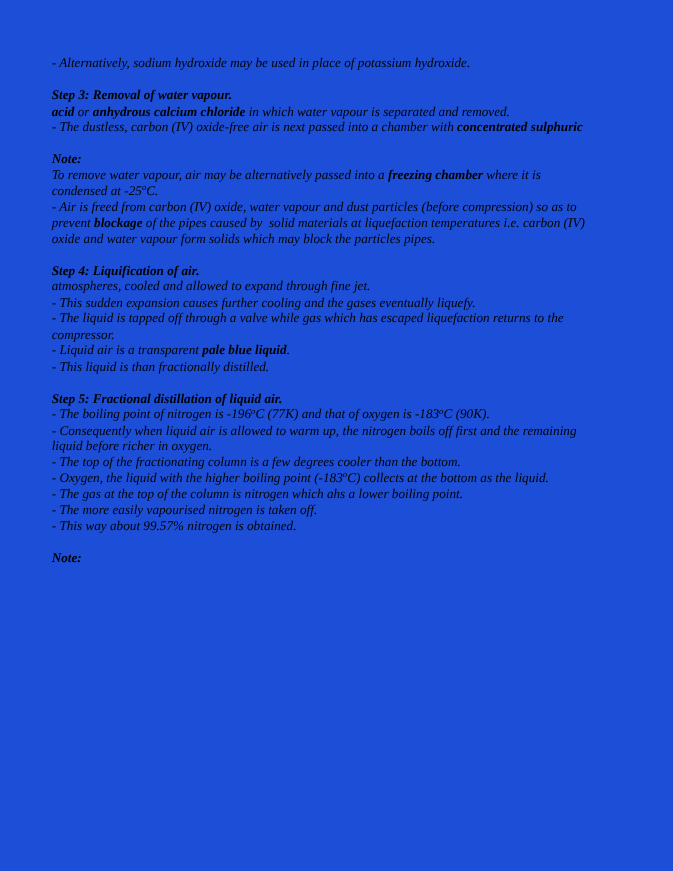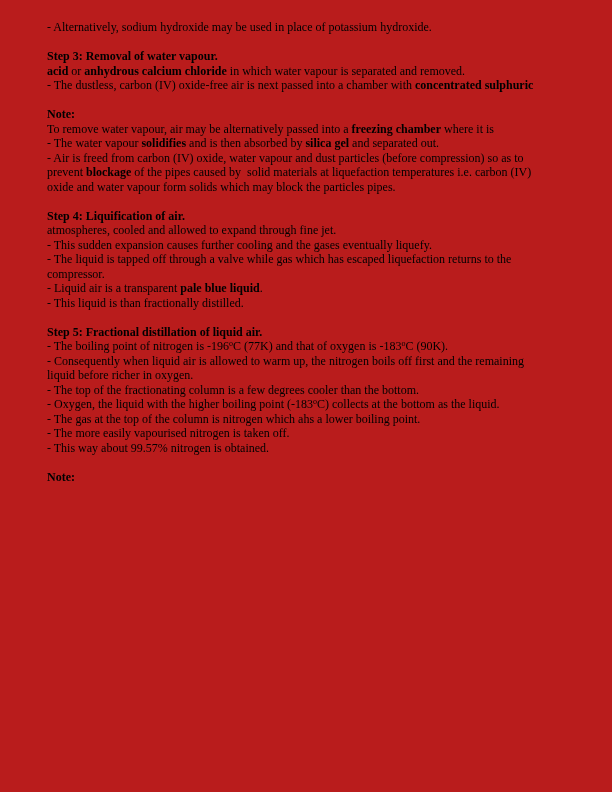--- a/index.html
+++ b/index.html
@@ -4,28 +4,29 @@
 <style>
   html, body {
     margin: 0;
     padding: 0;
     background: #ffffff;
   }
   .page {
     position: relative;
     width: 612px;
     height: 792px;
-    background: #b91c1c;
+    background: #1d4ed8;
     box-sizing: border-box;
-    padding: 20px 34px 0 47px;
+    padding: 50px 34px 0 47px;
     color: #000000;
     font-family: "Liberation Serif", "DejaVu Serif", serif;
     font-size: 12px;
     line-height: 14.5px;
     overflow: hidden;
+    font-style: italic;
   }
   .doc .line {
     white-space: pre-wrap;
     min-height: 14.5px;
   }
   .doc .b { font-weight: bold; }
   .doc .sup {
     font-size: 8px;
     position: relative;
     top: -4px;
@@ -38,21 +39,21 @@
 <div class="page">
   <div id="doc" class="doc">
       <div class="line"><span>- Alternatively, sodium hydroxide may be used in place of potassium hydroxide.</span></div>
       <div class="line">&nbsp;</div>
       <div class="line"><span class="b">Step 3: Removal of water vapour.</span></div>
       <div class="line"><span class="b">acid</span><span> or </span><span class="b">anhydrous calcium chloride</span><span> in which water vapour is separated and removed.</span></div>
       <div class="line"><span>- The dustless, carbon (IV) oxide-free air is next passed into a chamber with </span><span class="b">concentrated sulphuric</span></div>
       <div class="line">&nbsp;</div>
       <div class="line"><span class="b">Note:</span></div>
       <div class="line"><span>To remove water vapour, air may be alternatively passed into a </span><span class="b">freezing chamber</span><span> where it is</span></div>
-      <div class="line"><span>- The water vapour </span><span class="b">solidifies</span><span> and is then absorbed by </span><span class="b">silica gel</span><span> and separated out.</span></div>
+      <div class="line"><span>condensed at -25</span><span class="sup">o</span><span>C.</span></div>
       <div class="line"><span>- Air is freed from carbon (IV) oxide, water vapour and dust particles (before compression) so as to</span></div>
       <div class="line"><span>prevent </span><span class="b">blockage</span><span> of the pipes caused by  solid materials at liquefaction temperatures i.e. carbon (IV)</span></div>
       <div class="line"><span>oxide and water vapour form solids which may block the particles pipes.</span></div>
       <div class="line">&nbsp;</div>
       <div class="line"><span class="b">Step 4: Liquification of air.</span></div>
       <div class="line"><span>atmospheres, cooled and allowed to expand through fine jet.</span></div>
       <div class="line"><span>- This sudden expansion causes further cooling and the gases eventually liquefy.</span></div>
       <div class="line"><span>- The liquid is tapped off through a valve while gas which has escaped liquefaction returns to the</span></div>
       <div class="line"><span>compressor.</span></div>
       <div class="line"><span>- Liquid air is a transparent </span><span class="b">pale blue liquid</span><span>.</span></div>

